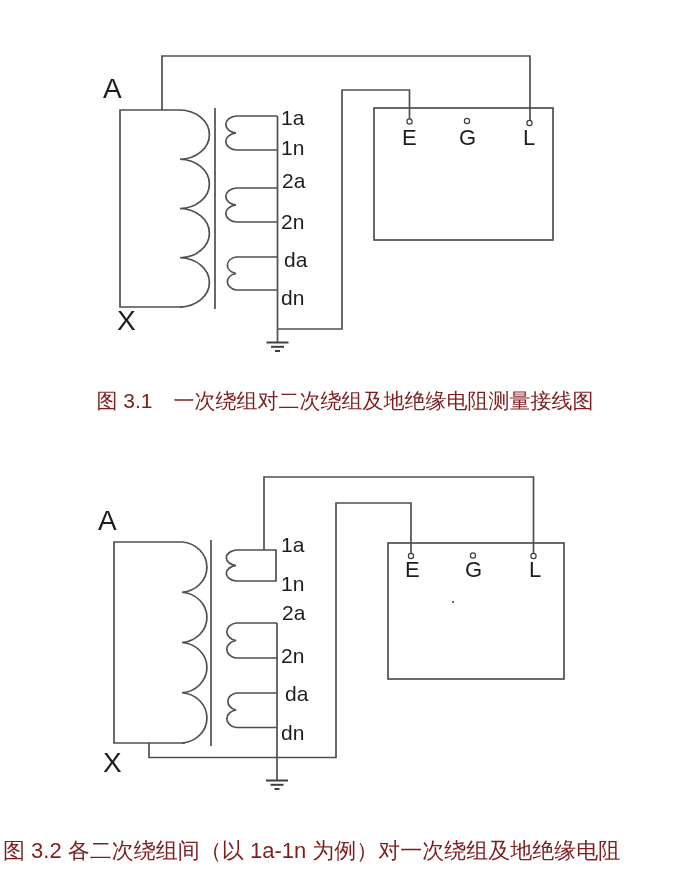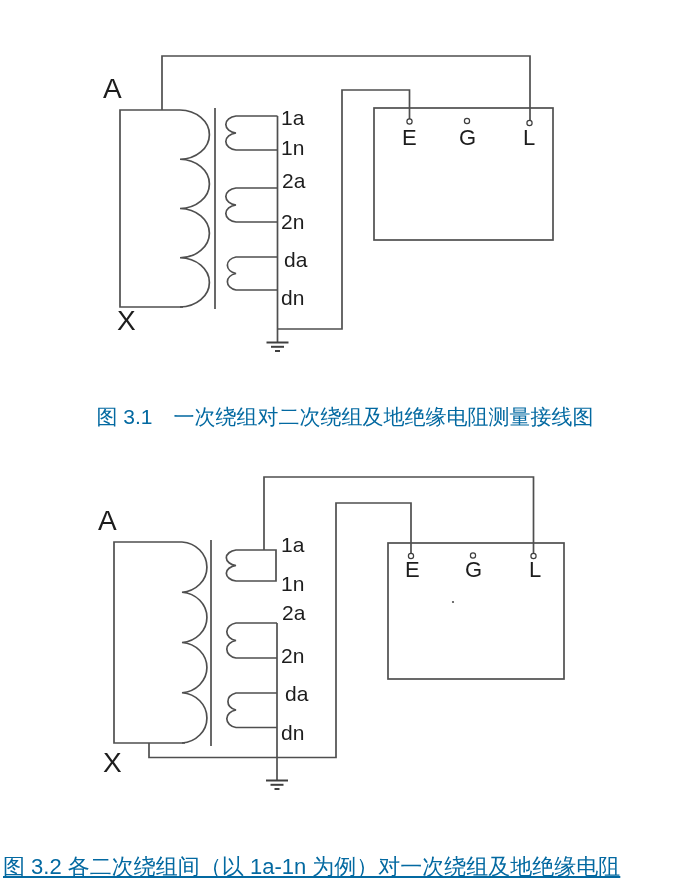--- a/index.html
+++ b/index.html
@@ -15,28 +15,27 @@
   .wire  { fill: none; stroke: #4f4f4f; stroke-width: 1.7; stroke-linejoin: miter; }
   .box   { fill: #ffffff; stroke: #4f4f4f; stroke-width: 1.7; }
   .term  { fill: #ffffff; stroke: #3d3d3d; stroke-width: 1.2; }
   .gbar  { fill: none; stroke: #3f3f3f; stroke-width: 2; }
   .lbl   { fill: #1d1d1d; font-family: "Liberation Sans", sans-serif; }
   .lbl-big   { font-size: 28px; }
   .lbl-mid   { font-size: 21px; }
   .lbl-term  { font-size: 22px; }
   .caption {
     position: absolute;
-    color: #0369a1;
+    color: #7f1d1d;
     font-size: 21px;
     line-height: 30px;
     white-space: nowrap;
-    margin-top: 16px;
   }
   #caption1 { top: 386px; left: 0; width: 690px; text-align: center; }
-  #caption2 { top: 836px; left: 3px; font-size: 22px; text-decoration: underline; }
+  #caption2 { top: 836px; left: 3px; font-size: 22px; }
   .dot { fill: #4f4f4f; }
 </style>
 </head>
 <body>
 
 <div id="page">
 
   <svg width="690" height="892" viewBox="0 0 690 892">
 
     <g>

